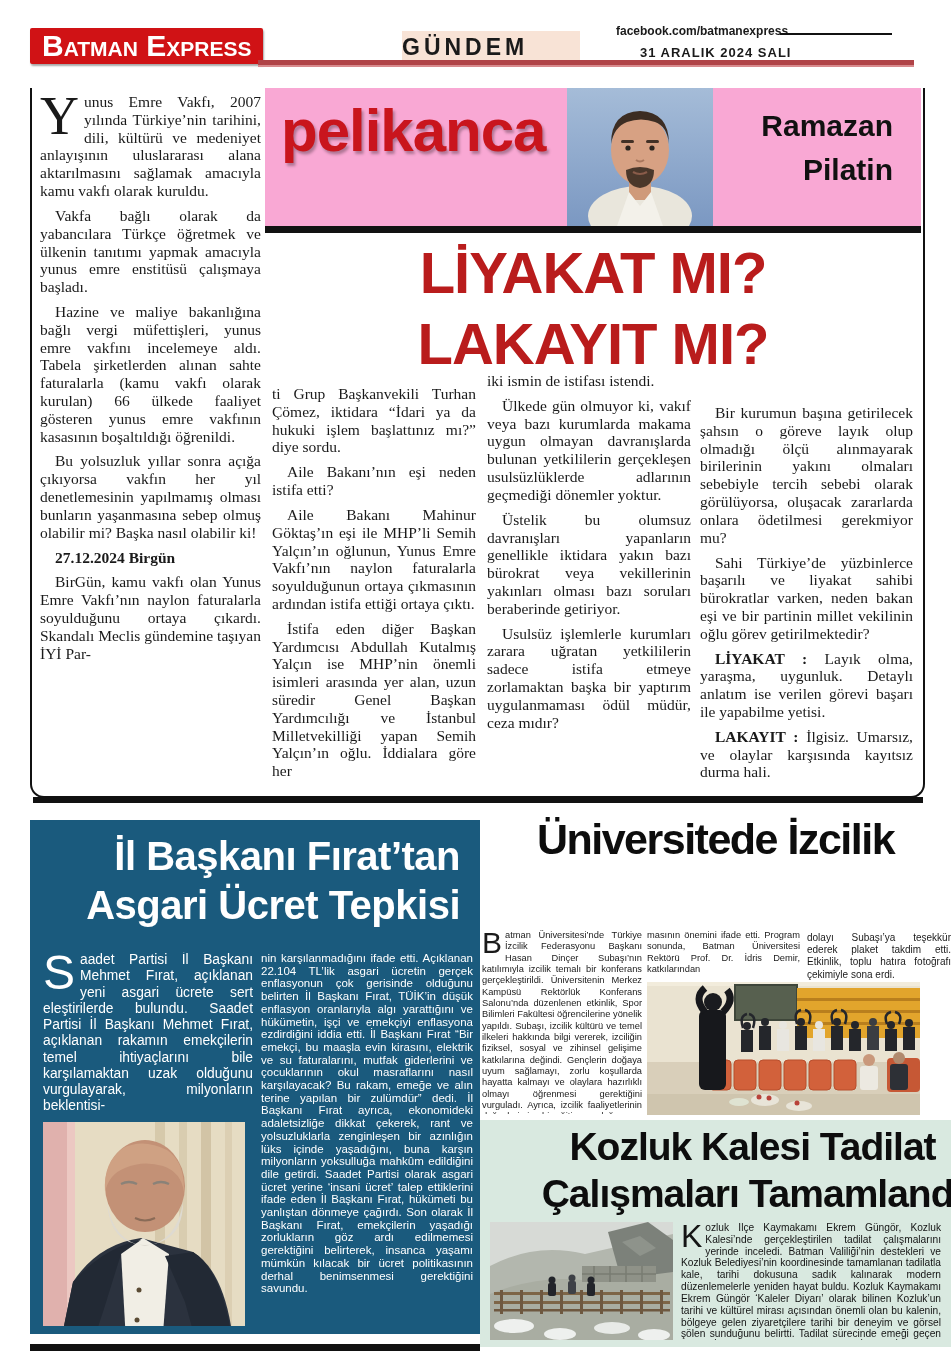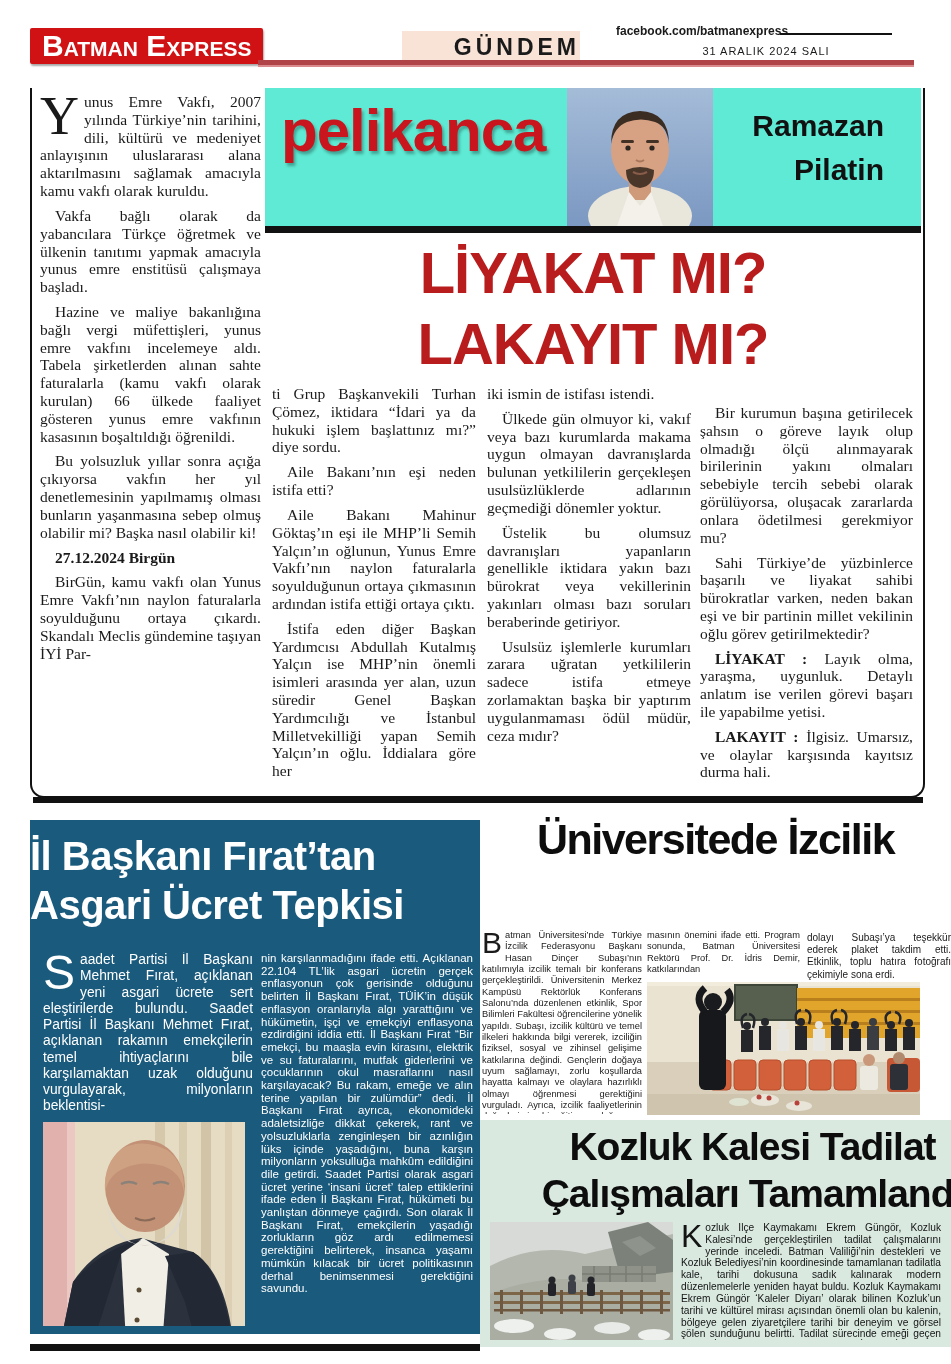--- a/index.html
+++ b/index.html
@@ -13,62 +13,62 @@
 
   
   .logo {
     left:30px; top:28px; height:36px; padding:0 12px;
     background:#d01215; color:#fff; font-weight:700; font-size:30px;
     font-variant:small-caps; letter-spacing:0; line-height:36px;
     border-radius:2px; box-shadow:1px 2px 2px rgba(0,0,0,.35);
   }
   .gundem {
     left:402px; top:31px; width:178px; height:32px; background:#f8e3d6;
-    font-weight:700; font-size:23px; letter-spacing:4px; text-align:right; line-height:32px;
+    font-weight:700; font-size:23px; letter-spacing:4px; text-align:left; line-height:32px;
   }
   .fb { left:616px; top:24px; font-size:12px; font-weight:600; }
   .fb-line { left:780px; top:33px; width:112px; height:2px; background:#111; }
-  .hdate { left:640px; top:45px; width:252px; text-align:center; font-weight:400; font-size:11px; letter-spacing:1px; }
+  .hdate { left:640px; top:45px; width:252px; text-align:left; font-weight:700; font-size:13px; letter-spacing:1px; }
   .pagenum { right:2px; top:6px; font-size:72px; font-weight:700; line-height:1; }
   .red-rule { left:258px; top:60px; width:656px; height:5px; background:#b04347; border-bottom:2px solid #d88a8d; }
 
   
   .pel {
     left:30px; top:88px; width:891px; height:708px;
     border-left:2px solid #111; border-right:2px solid #111; border-bottom:2px solid #111;
     border-radius:0 0 14px 14px;
   }
   .thick-rule { left:33px; top:797px; width:890px; height:6px; background:#111; }
-  .masthead { left:233px; top:0; width:656px; height:138px; background:#5eead4; }
+  .masthead { left:233px; top:0; width:656px; height:138px; background:#f9a8d4; }
   .ptitle {
     left:16px; top:8px; font-size:60px; font-weight:700; color:#c9151d;
     letter-spacing:-1px; text-shadow:2px 3px 3px rgba(0,0,0,.3);
   }
   .author-photo { left:302px; top:0; width:146px; height:138px; }
-  .author { right:37px; top:16px; text-align:right; font-weight:700; font-size:30px; line-height:1.45; color:#111; }
+  .author { right:28px; top:16px; text-align:right; font-weight:700; font-size:30px; line-height:1.45; color:#111; }
   .masthead-rule { left:233px; top:138px; width:656px; height:7px; background:#111; }
   .pel-headline {
     left:233px; top:150px; width:656px; text-align:center;
     font-size:58px; font-weight:700; line-height:1.22; letter-spacing:-1px; color:#b91c1c;
   }
 
   .col { overflow:hidden; font-size:15.5px; line-height:1.15; text-align:justify; }
   .col p { margin:0 0 7px; text-indent:15px;font-family:Liberation Serif, serif; }
   .col p.noindent, .col p.dropcap { text-indent:0; }
   .col p.bold { font-weight:700; }
   .col p b { font-weight:700; }
   .col .dropcap::first-letter { float:left; font-size:54px; line-height:40px; padding:3px 5px 0 0; }
   .col1 { left:8px;   top:5px;   width:221px; height:690px; }
   .col2 { left:240px; top:297px; width:204px; height:404px; }
-  .col3 { left:455px; top:297px; width:204px; height:404px; }
+  .col3 { left:455px; top:284px; width:204px; height:404px; }
   .col4 { left:668px; top:297px; width:213px; height:404px;margin-top:19px; }
 
   
   .asgari { left:30px; top:820px; width:450px; height:514px; background:#1a5a7d; color:#fff; }
-  .asgari-headline { left:0; top:12px; width:430px; text-align:left; font-size:40px; font-weight:700; line-height:1.22; letter-spacing:-0.5px; }
+  .asgari-headline { left:0; top:12px; width:430px; text-align:right; font-size:40px; font-weight:700; line-height:1.22; letter-spacing:-0.5px; }
   .a-col1 { left:13px; top:132px; width:210px; height:374px; overflow:hidden; }
   .a-col1 p { margin:0; font-size:13.8px; line-height:1.18; text-align:justify; }
   .a-col1 .dropcap::first-letter { float:left; font-size:48px; line-height:38px; padding:2px 5px 0 0; }
   .firat-photo { margin-top:7px; width:202px; height:238px; }
   .a-col2 { left:231px; top:132px; width:212px; height:374px; overflow:hidden;
             font-size:11.5px; line-height:1.105; text-align:justify; margin:0; }
   .asgari-rule { left:30px; top:1344px; width:450px; height:7px; background:#111; }
 
   
   .izcilik { left:480px; top:813px; width:471px; height:302px; }

